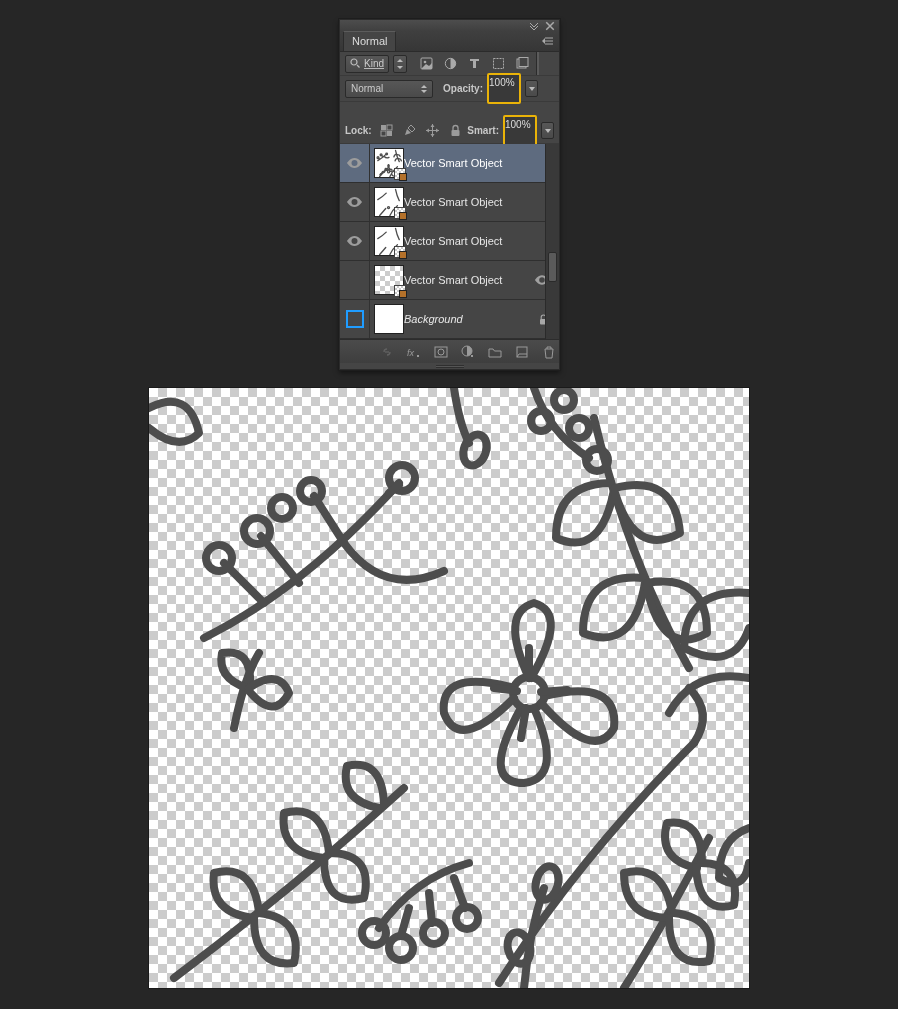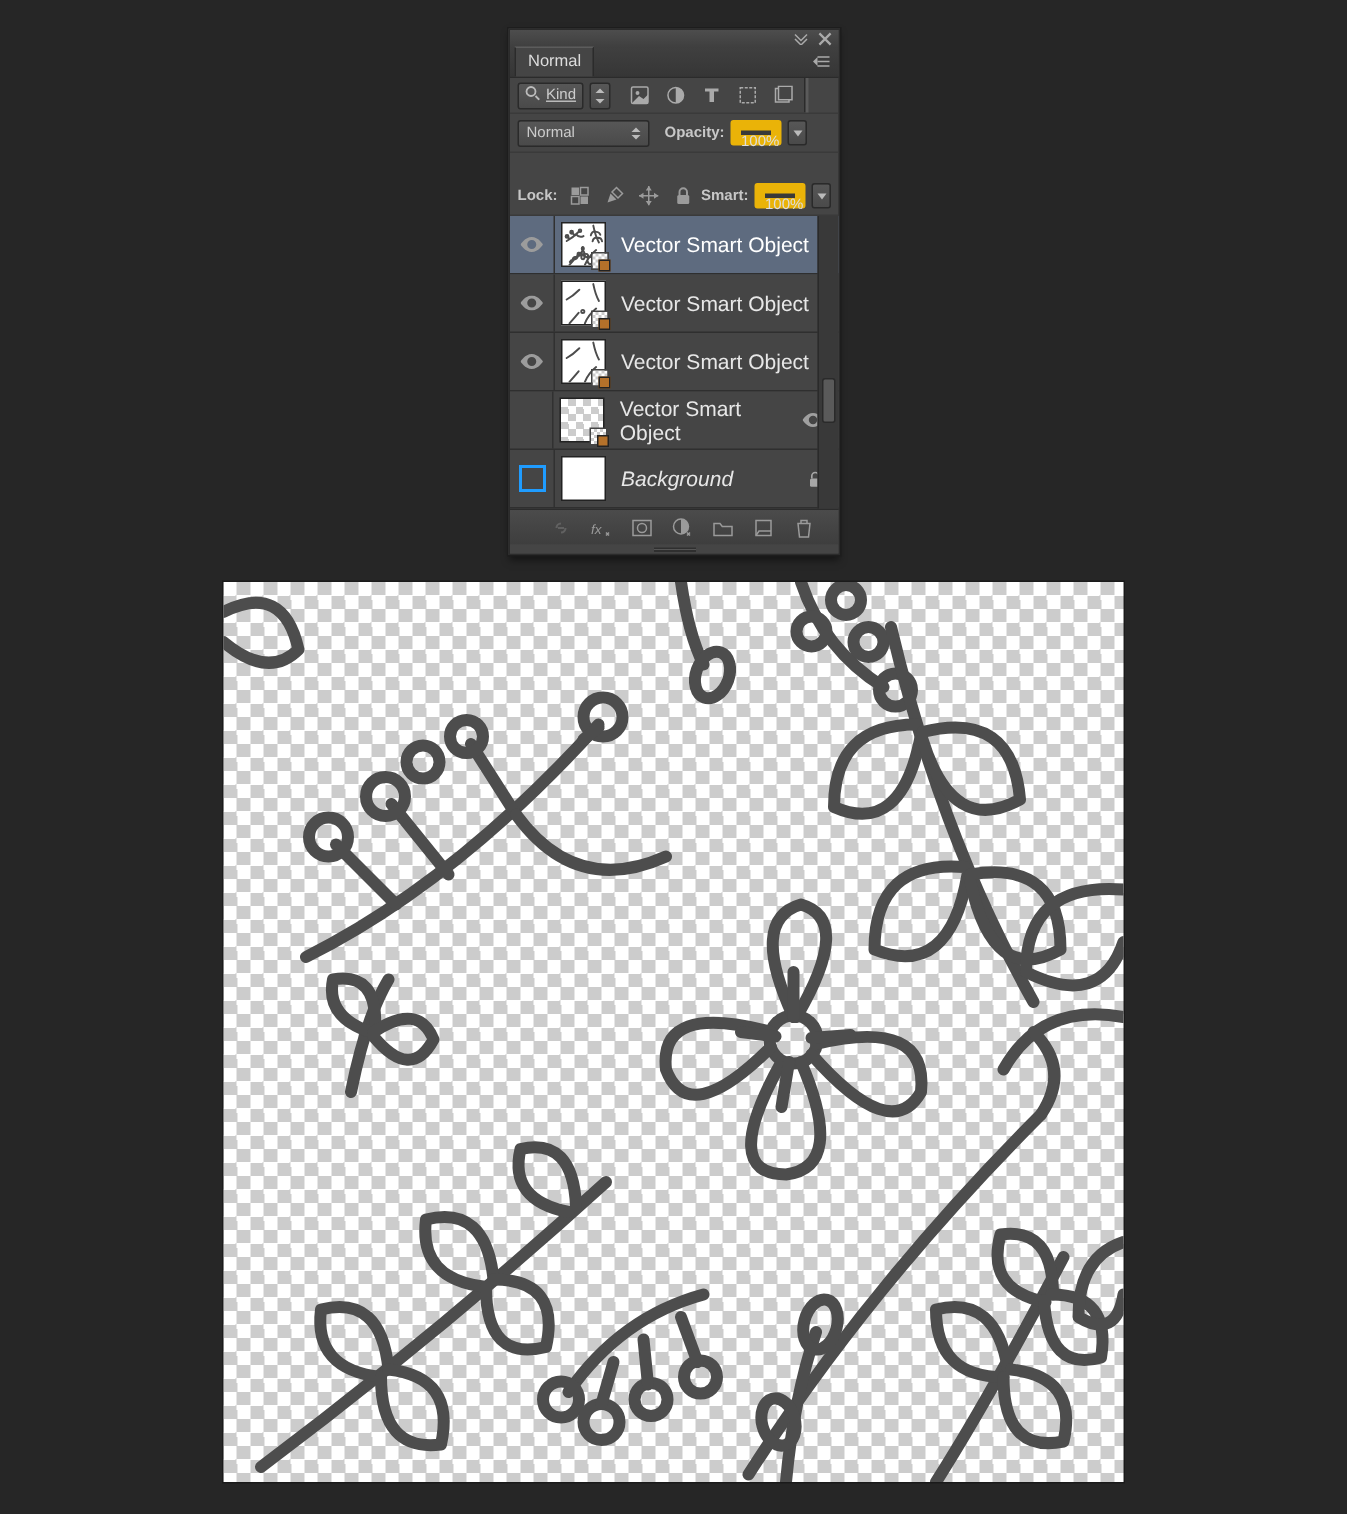--- a/index.html
+++ b/index.html
@@ -34,21 +34,21 @@
 
   .vbar{width:3px;align-self:stretch;margin:-3px 0 -3px 3px;background:#5b5b5b;border-left:1px solid #2b2b2b;}
 
   .dropdown{height:18px;background:linear-gradient(#575757,#4a4a4a);border:1px solid #2a2a2a;border-radius:2px;display:flex;align-items:center;padding:0 5px;color:#ccc;font-size:10px;position:relative;}
   .dropdown.wide{width:88px;}
   .dropdown .dd-arrows{position:absolute;right:3px;top:0;height:100%;width:8px;display:flex;flex-direction:column;justify-content:space-between;padding:4px 0;}
   .dropdown .dd-arrows::before,.dropdown .dd-arrows::after{content:"";width:0;height:0;border-left:3px solid transparent;border-right:3px solid transparent;}
   .dropdown .dd-arrows::before{border-bottom:3px solid #bbb;}
   .dropdown .dd-arrows::after{border-top:3px solid #bbb;}
 
-  .spinbox{height:17px;width:34px;background:#393939;border:7px solid #eab308;color:#ddd;font-size:10px;text-align:left;line-height:15px;border-radius:2px;}
+  .spinbox{height:31px;width:34px;background:#393939;border:2px solid #eab308;color:#ddd;font-size:10px;text-align:left;line-height:15px;border-radius:2px;}
   .spin-dd{height:17px;width:13px;background:linear-gradient(#575757,#4a4a4a);border:1px solid #2a2a2a;border-radius:2px;display:flex;align-items:center;justify-content:center;}
   .spin-dd::after{content:"";width:0;height:0;border-left:3px solid transparent;border-right:3px solid transparent;border-top:4px solid #bbb;}
 
   .lbl{font-size:10px;color:#c7c7c7;font-weight:bold;}
   .lock-icons{display:flex;gap:9px;margin-left:4px;align-items:center;}
   .lock-icons .licon{width:14px;height:14px;cursor:pointer;fill:#9b9b9b;display:flex;}
   .lock-icons .licon svg{width:13px;height:13px;fill:#9b9b9b;}
 
   
   .layers-container{position:relative;background:#3d3d3d;}
@@ -57,35 +57,35 @@
   .layerrow .vis-cell{width:30px;height:100%;border-right:1px solid #313131;display:flex;align-items:center;justify-content:center;cursor:pointer;}
   .layerrow .vis-cell svg{width:15px;height:10px;}
   .layerrow .vis-cell.on svg{fill:#9c9c9c;}
   .layerrow .vis-cell.off svg{fill:none;}
   .layerrow .thumb{width:30px;height:30px;margin-left:4px;background:#fff;border:1px solid #222;position:relative;flex:0 0 30px;}
   .layerrow .thumb.checker{background:repeating-conic-gradient(#ccc 0 25%,#fff 0 50%) 0 0/10px 10px;}
   .layerrow .thumb .floral-mini{position:absolute;inset:0;}
   .layerrow .thumb .floral-mini svg{width:100%;height:100%;}
   .layerrow .sub-thumb{position:absolute;right:-3px;bottom:-3px;width:12px;height:12px;background:#ddd;border:1px solid #444;background:repeating-conic-gradient(#ccc 0 25%,#fff 0 50%) 0 0/4px 4px;}
   .layerrow .sub-thumb::after{content:"";position:absolute;right:-2px;bottom:-2px;width:6px;height:6px;background:#b4712a;border:1px solid #222;}
-  .layerrow .name{margin-left:10px;color:#e7e7e7;font-size:14px;}
+  .layerrow .name{margin-left:0;color:#e7e7e7;font-size:11px;}
   .layerrow.selected .name{color:#fff;}
   .layerrow .lock-indicator{margin-left:auto;margin-right:10px;width:11px;height:11px;}
   .layerrow .lock-indicator svg{width:11px;height:11px;fill:#a7a7a7;}
   .layerrow .extra-eye{margin-left:auto;margin-right:10px;width:14px;height:10px;}
   .layerrow .extra-eye svg{width:14px;height:10px;fill:#a0a0a0;}
   .layerrow.bgrow .vis-cell{display:flex;align-items:center;justify-content:center;}
   .layerrow.bgrow .bg-rect{width:18px;height:18px;border:2px solid #1f9cff;background:#454545;}
   .layerrow .name.italic{font-style:italic;}
 
   .scroll-rail{position:absolute;right:0;top:0;width:14px;height:100%;background:#393939;border-left:1px solid #2a2a2a;}
   .scroll-thumb{position:absolute;left:2px;right:2px;top:108px;height:30px;background:#5a5a5a;border:1px solid #2a2a2a;border-radius:2px;}
 
   
-  .bottom-bar{height:24px;background:linear-gradient(#4b4b4b,#3e3e3e);border-top:1px solid #2c2c2c;display:flex;align-items:center;justify-content:flex-end;gap:13px;padding:0 16px;}
+  .bottom-bar{height:24px;background:linear-gradient(#4b4b4b,#3e3e3e);border-top:1px solid #2c2c2c;display:flex;align-items:center;justify-content:flex-end;gap:13px;padding:0 3px;}
   .bottom-bar .bicon{width:14px;height:14px;cursor:pointer;}
   .bottom-bar .bicon svg{width:14px;height:14px;fill:#9a9a9a;}
   .bottom-bar .bicon.ghost svg{fill:#616161;}
   .grip{height:6px;background:#454545;display:flex;justify-content:center;align-items:center;}
   .grip::after{content:"";width:28px;height:3px;background:repeating-linear-gradient(#2f2f2f 0 1px,#555 1px 2px);}
 
   
   .canvas{position:absolute;left:149px;top:388px;width:600px;height:600px;background:repeating-conic-gradient(#ccc 0 25%,#fff 0 50%) 0 0/18px 18px;box-shadow:0 0 0 1px rgba(0,0,0,.3);}
   .canvas .floral{position:absolute;inset:0;}
   .canvas .floral svg{width:100%;height:100%;display:block;}

